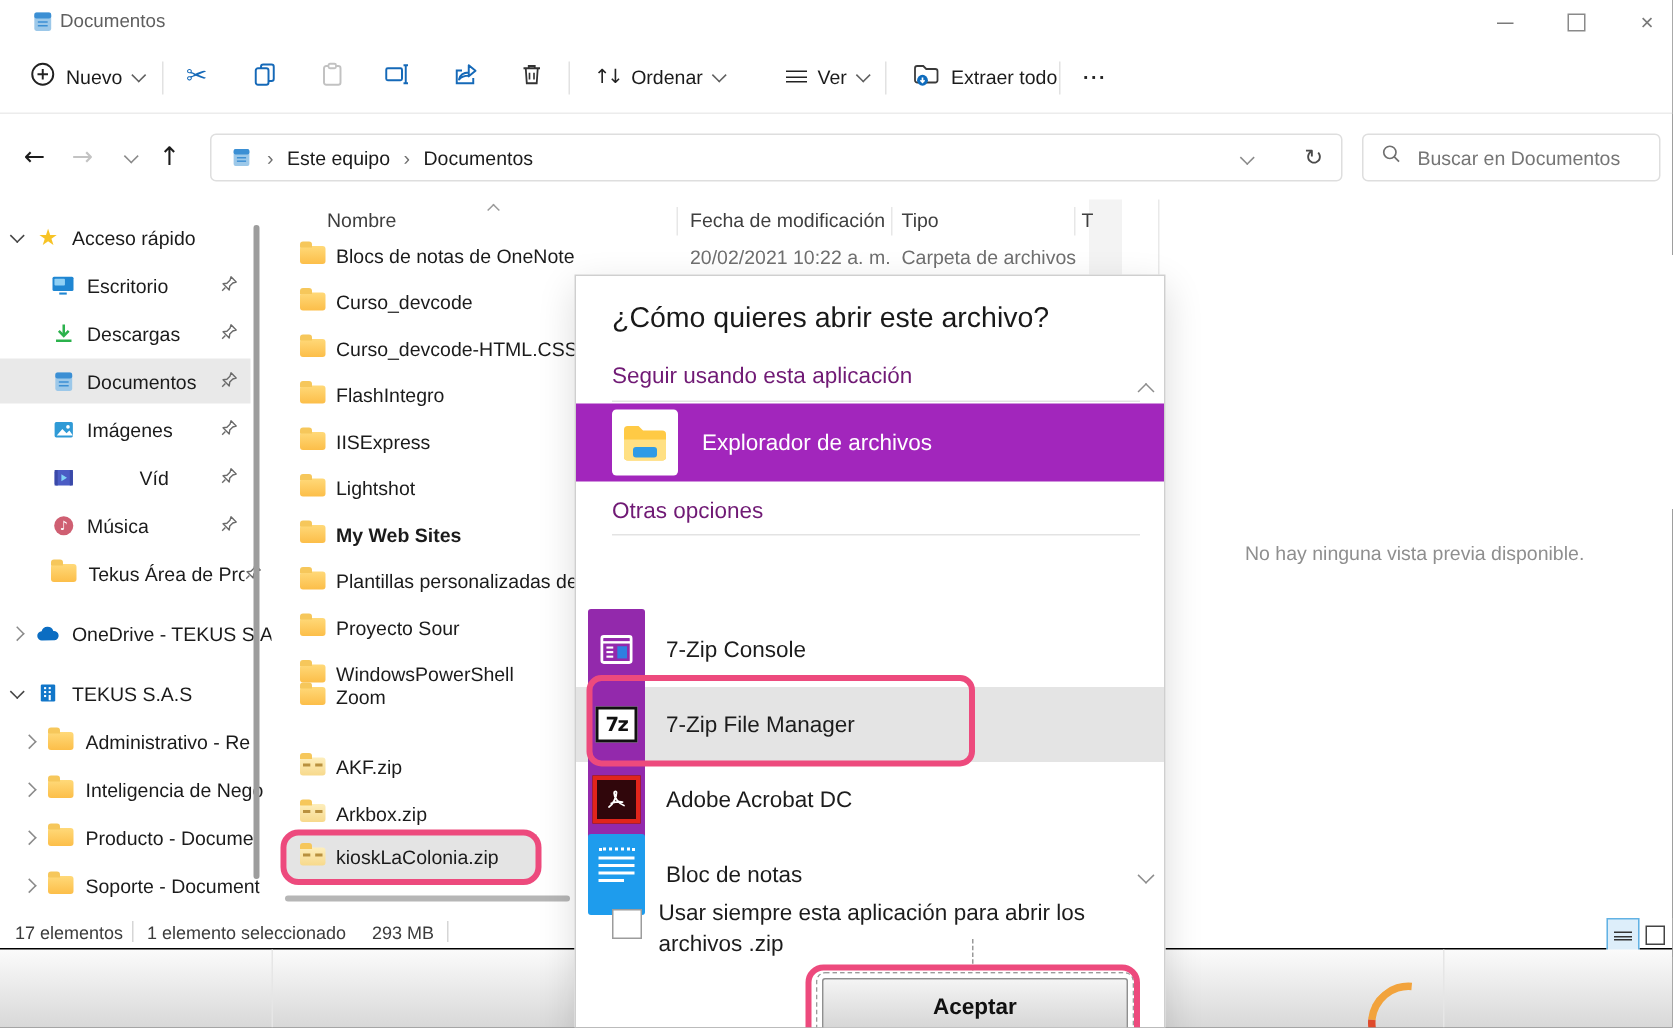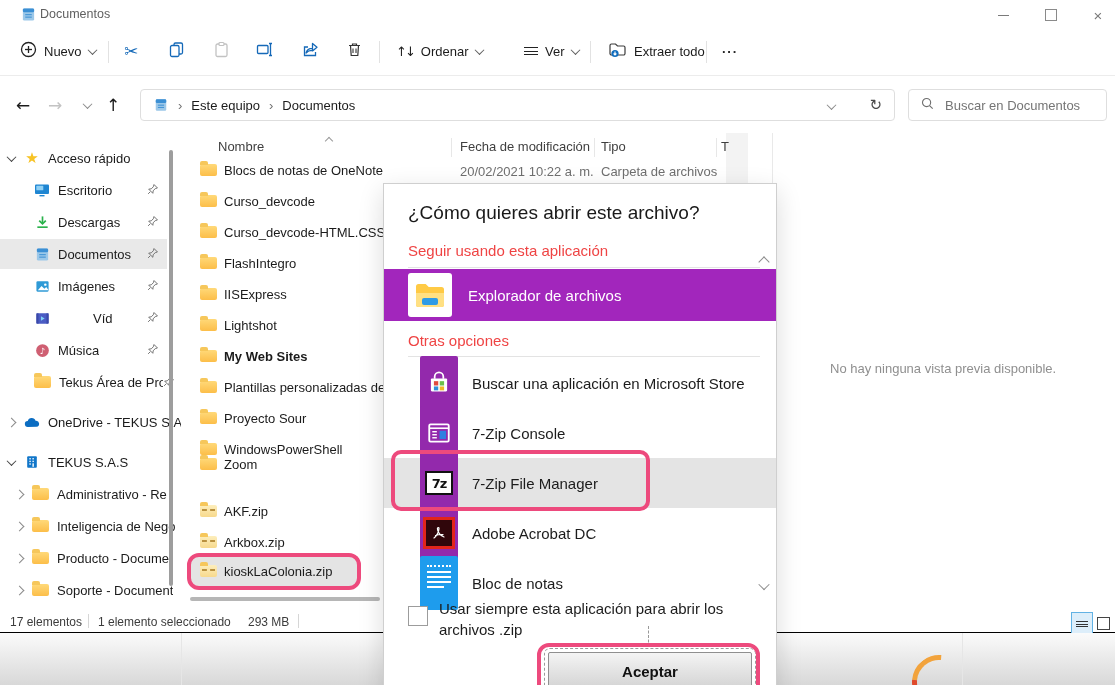--- a/index.html
+++ b/index.html
@@ -68,27 +68,27 @@
   .vb-sq{width:11px;height:11px;border:1.5px solid #444;}
   
   .backdrop{position:absolute;left:0;top:633px;width:1115px;height:52px;background:linear-gradient(180deg,#fbfbfb,#d8d8d8);}
   .bd-line{position:absolute;top:0;width:1px;height:52px;background:#e6e6e6;}
   .arc{position:absolute;left:912px;top:22px;width:44px;height:44px;border-radius:50%;border:5px solid transparent;
        border-top-color:#f2a33c;border-left-color:#df4a2c;transform:rotate(-40deg);}
   
   .dialog{position:absolute;left:383px;top:183px;width:392px;height:512px;background:#fff;border:1px solid #cfcfcf;
           box-shadow:0 8px 24px rgba(0,0,0,.14);z-index:10;}
   .dlg-title{position:absolute;left:24px;top:18px;font-size:19px;color:#191919;}
-  .dlg-sub{position:absolute;left:24px;font-size:15px;color:#ef4444;}
+  .dlg-sub{position:absolute;left:24px;font-size:15px;color:#701a75;}
   .dlg-hr{position:absolute;left:24px;right:16px;height:1px;background:#e3e3e3;}
   .band{position:absolute;left:0;right:0;top:85px;height:52px;display:flex;align-items:center;}
   .band .tile-w{width:44px;height:44px;background:#fff;border-radius:3px;margin-left:24px;display:flex;align-items:center;justify-content:center;flex:none;}
   .band .lbl{margin-left:16px;color:#fff;font-size:15px;}
   .opt{position:absolute;left:0;right:0;height:50px;display:flex;align-items:center;font-size:15px;color:#1c1c1c;}
-  .opt .tile{width:38px;height:54px;border-radius:2px;margin-left:36px;display:flex;align-items:center;justify-content:center;flex:none;}
+  .opt .tile{width:38px;height:54px;border-radius:2px;margin-left:8px;display:flex;align-items:center;justify-content:center;flex:none;}
   .opt .lbl{margin-left:14px;}
   .tile.purple{background:#9329ac;}
   .tile.bluetile{background:#1e9ced;display:block;position:relative;}
   .sevenz{width:24px;height:20px;background:#fff;border:2.5px solid #111;display:flex;align-items:center;justify-content:center;
           font-weight:bold;font-size:13px;color:#111;letter-spacing:-1px;font-family:"DejaVu Sans",sans-serif;}
   .acro{width:26px;height:26px;background:#30060b;border:3px solid #e1251b;display:flex;align-items:center;justify-content:center;}
   .np-line{position:absolute;left:7px;right:7px;height:0;border-top:2px solid #fff;}
   .dlg-scroll-chv{position:absolute;right:8px;color:#8d8d8d;}
   .cb{position:absolute;left:24px;top:422px;width:18px;height:18px;border:1.4px solid #9c9c9c;background:#fff;}
   .always{position:absolute;left:55px;font-size:15px;color:#1c1c1c;}
@@ -501,33 +501,20 @@
           </svg>
       </span>
       <span class="lbl">Explorador de archivos</span>
     </div>
 
     <span class="dlg-scroll-chv" style="top:68px;"><span class="chv up big" style="border-color:#8d8d8d;"></span></span>
 
     <div class="dlg-sub" style="top:148px;">Otras opciones</div>
     <div class="dlg-hr" style="top:172px;"></div>
 
-    <div class="opt" style="top:174px;">
-      <span class="tile purple">
-        <svg width="26" height="26" viewBox="0 0 24 24">
-            <path d="M8 8V6.2a4 4 0 0 1 8 0V8" fill="none" stroke="#fff" stroke-width="1.6"></path>
-            <rect x="4.5" y="7.8" width="15" height="12" rx="1" fill="#fff"></rect>
-            <rect x="7.3" y="10.3" width="4" height="4" fill="#e04a3f"></rect>
-            <rect x="12.7" y="10.3" width="4" height="4" fill="#6cbf4b"></rect>
-            <rect x="7.3" y="15.2" width="4" height="3.6" fill="#2f8fd8"></rect>
-            <rect x="12.7" y="15.2" width="4" height="3.6" fill="#f2b826"></rect>
-          </svg>
-      </span>
-      <span class="lbl">Buscar una aplicación en Microsoft Store</span>
-    </div>
 
     <div class="opt" style="top:224px;">
       <span class="tile purple">
         <svg width="26" height="26" viewBox="0 0 24 24">
             <rect x="3" y="4" width="18" height="16" rx="1.2" fill="none" stroke="#fff" stroke-width="1.7"></rect>
             <line x1="3" y1="7.6" x2="21" y2="7.6" stroke="#fff" stroke-width="1.5"></line>
             <line x1="5.8" y1="10.8" x2="10" y2="10.8" stroke="#fff" stroke-width="1.3"></line>
             <line x1="5.8" y1="13.6" x2="10" y2="13.6" stroke="#fff" stroke-width="1.3"></line>
             <line x1="5.8" y1="16.4" x2="10" y2="16.4" stroke="#fff" stroke-width="1.3"></line>
             <rect x="12.5" y="10" width="6" height="7.5" fill="#2f7fe0"></rect>

